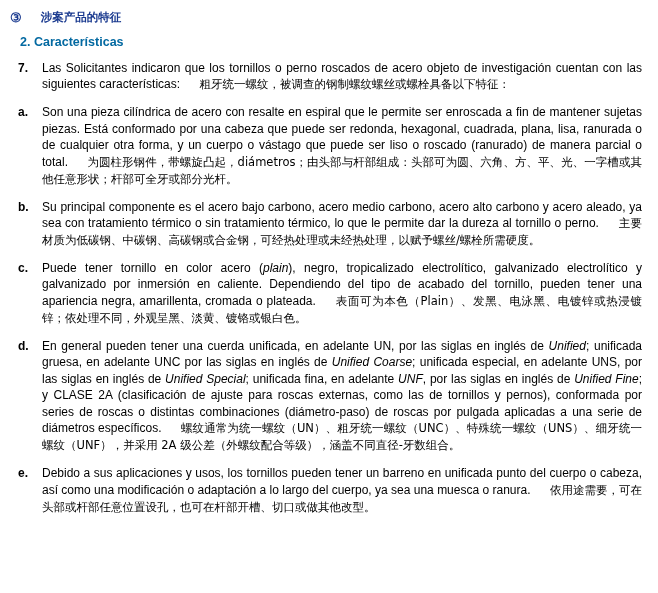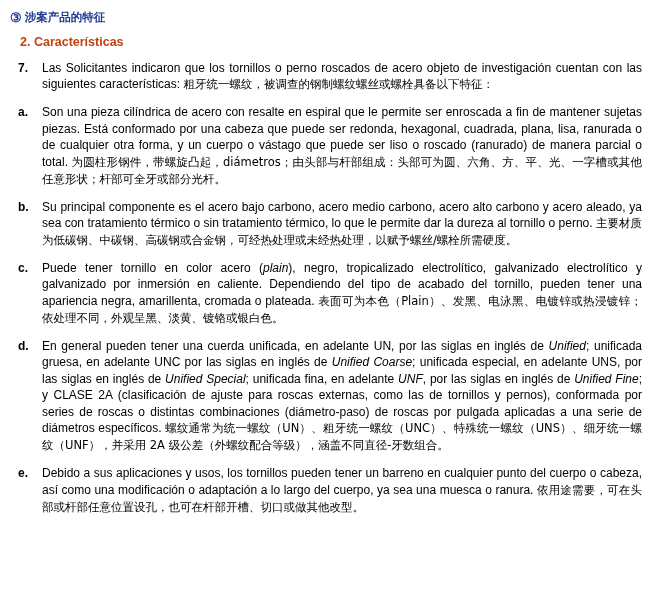--- a/index.html
+++ b/index.html
@@ -32,21 +32,21 @@
   }
   .circled-num {
     font-size: 13px;
     margin-right: 3px;
     line-height: 1.25;
   }
   .sub-heading {
     font-size: 12.5px;
     font-weight: bold;
     margin: 0 0 9px 12px;
-    color: #c2410c;
+    color: #0369a1;
     line-height: 1.25;
   }
   
   .para {
     display: flex;
     align-items: flex-start;
     margin: 0 0 11px 0;
     padding-left: 10px;
   }
   .marker {
@@ -61,20 +61,21 @@
     flex: 1 1 auto;
     font-size: 12px;
     line-height: 1.38;
     text-align: justify;
     text-justify: inter-word;
     padding-right: 2px;
   }
   .cn {
     font-family: "DejaVu Sans", "Liberation Sans", sans-serif;
     font-size: 11.5px;
+    margin-left: 16px;
   }
   i, .ital {
   }
 </style>
 </head>
 <body>
 
 <div class="page">
 
   <div class="doc-heading">
@@ -120,18 +121,18 @@
     <div class="marker">d.</div>
     <div class="body-text">
       <span><span>En general pueden tener una cuerda unificada, en adelante UN, por las siglas en inglés de </span><i>Unified</i><span>; unificada gruesa, en adelante UNC por las siglas en inglés de </span><i>Unified Coarse</i><span>; unificada especial, en adelante UNS, por las siglas en inglés de </span><i>Unified Special</i><span>; unificada fina, en adelante </span><i>UNF</i><span>, por las siglas en inglés de </span><i>Unified Fine</i><span>; y CLASE 2A (clasificación de ajuste para roscas externas, como las de tornillos y pernos), conformada por series de roscas o distintas combinaciones (diámetro-paso) de roscas por pulgada aplicadas a una serie de diámetros específicos.</span></span>
       <span class="cn">螺纹通常为统一螺纹（UN）、粗牙统一螺纹（UNC）、特殊统一螺纹（UNS）、细牙统一螺纹（UNF），并采用 2A 级公差（外螺纹配合等级），涵盖不同直径-牙数组合。</span>
     </div>
   </div>
 
   <div class="para">
     <div class="marker">e.</div>
     <div class="body-text">
-      <span>Debido a sus aplicaciones y usos, los tornillos pueden tener un barreno en cualquier punto del cuerpo o cabeza, así como una modificación o adaptación a lo largo del cuerpo, ya sea una muesca o ranura.</span>
+      <span>Debido a sus aplicaciones y usos, los tornillos pueden tener un barreno en unificada punto del cuerpo o cabeza, así como una modificación o adaptación a lo largo del cuerpo, ya sea una muesca o ranura.</span>
       <span class="cn">依用途需要，可在头部或杆部任意位置设孔，也可在杆部开槽、切口或做其他改型。</span>
     </div>
   </div>
 
 </div>
 
 </body></html>

